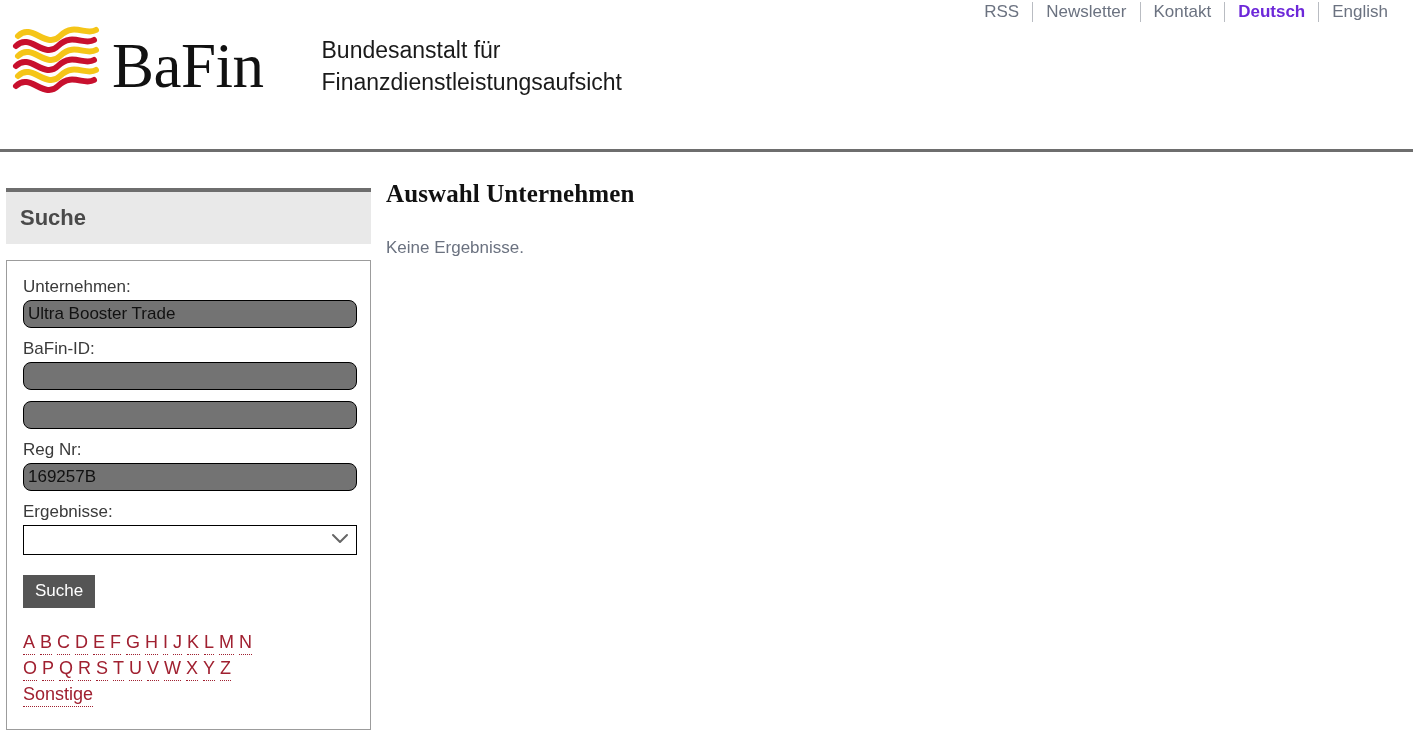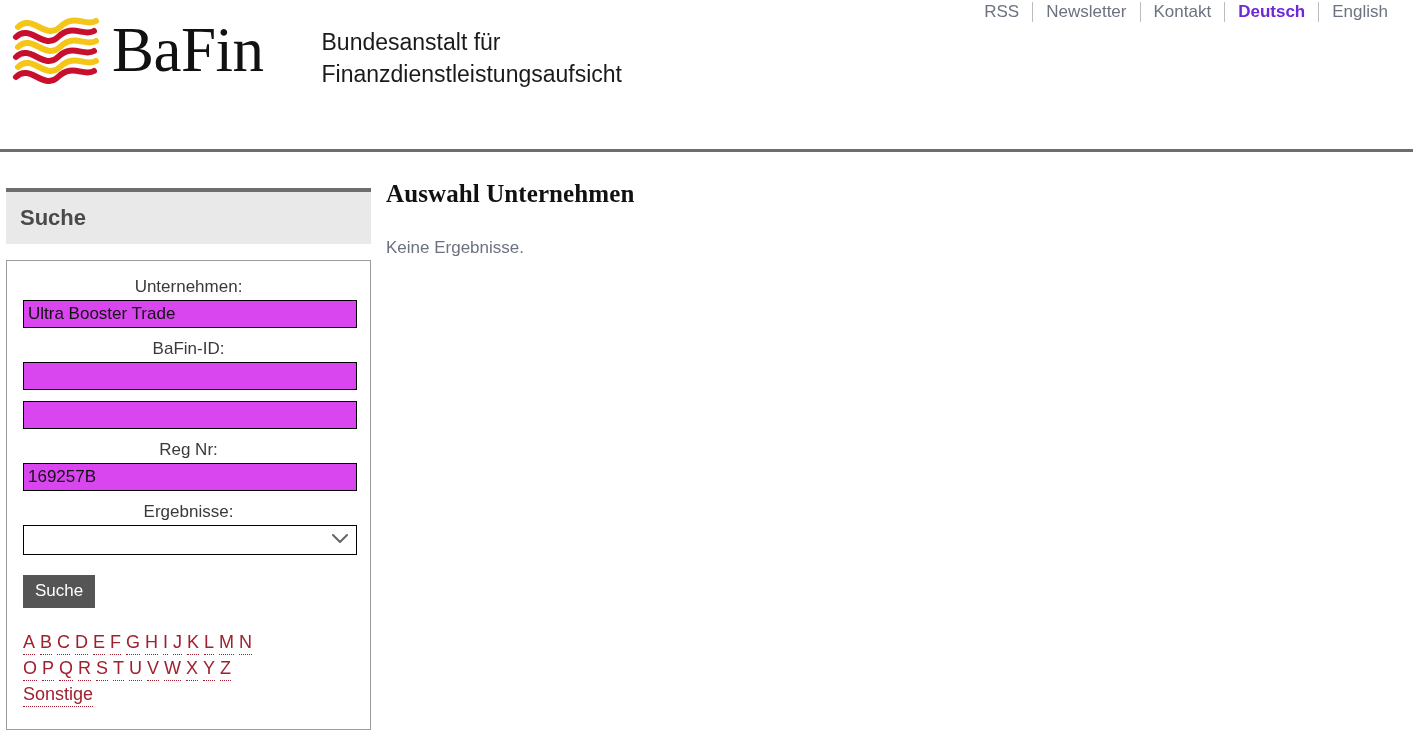--- a/index.html
+++ b/index.html
@@ -20,23 +20,23 @@
 
   
   .page-header {
     position: relative;
     height: 150px;
     width: 1413px;
   }
   .brand {
     position: absolute;
     left: 8px;
-    top: 8px;
+    top: 16px;
     display: flex;
-    align-items: center;
+    align-items: flex-end;
   }
   .logo-mark {
     width: 100px;
     height: 80px;
     display: block;
     flex: 0 0 auto;
   }
   .brand-name {
     font-family: "Liberation Serif", serif;
     font-size: 63px;
@@ -121,36 +121,35 @@
     border: 1px solid #9c9c9c;
     background: #ffffff;
     padding: 16px 16px 18px 16px;
     min-height: 470px;
   }
   .field-label {
     font-size: 17px;
     color: #3a3a3a;
     margin-bottom: 3px;
     margin-top: 2px;
-    text-align: center;
   }
   .field-label.first { margin-top: 0; }
   .text-input {
     display: block;
     width: 334px;
     height: 28px;
     border: 1px solid #000000;
-    background: #d946ef;
+    background: #737373;
     font-family: "Liberation Sans", sans-serif;
     font-size: 17px;
     color: #111111;
     padding: 0 4px;
     margin-bottom: 11px;
     outline: none;
-    border-radius: 0;
+    border-radius: 8px;
   }
   .select-wrap {
     position: relative;
     width: 334px;
     height: 30px;
     margin-bottom: 20px;
   }
   .select-input {
     width: 334px;
     height: 30px;

